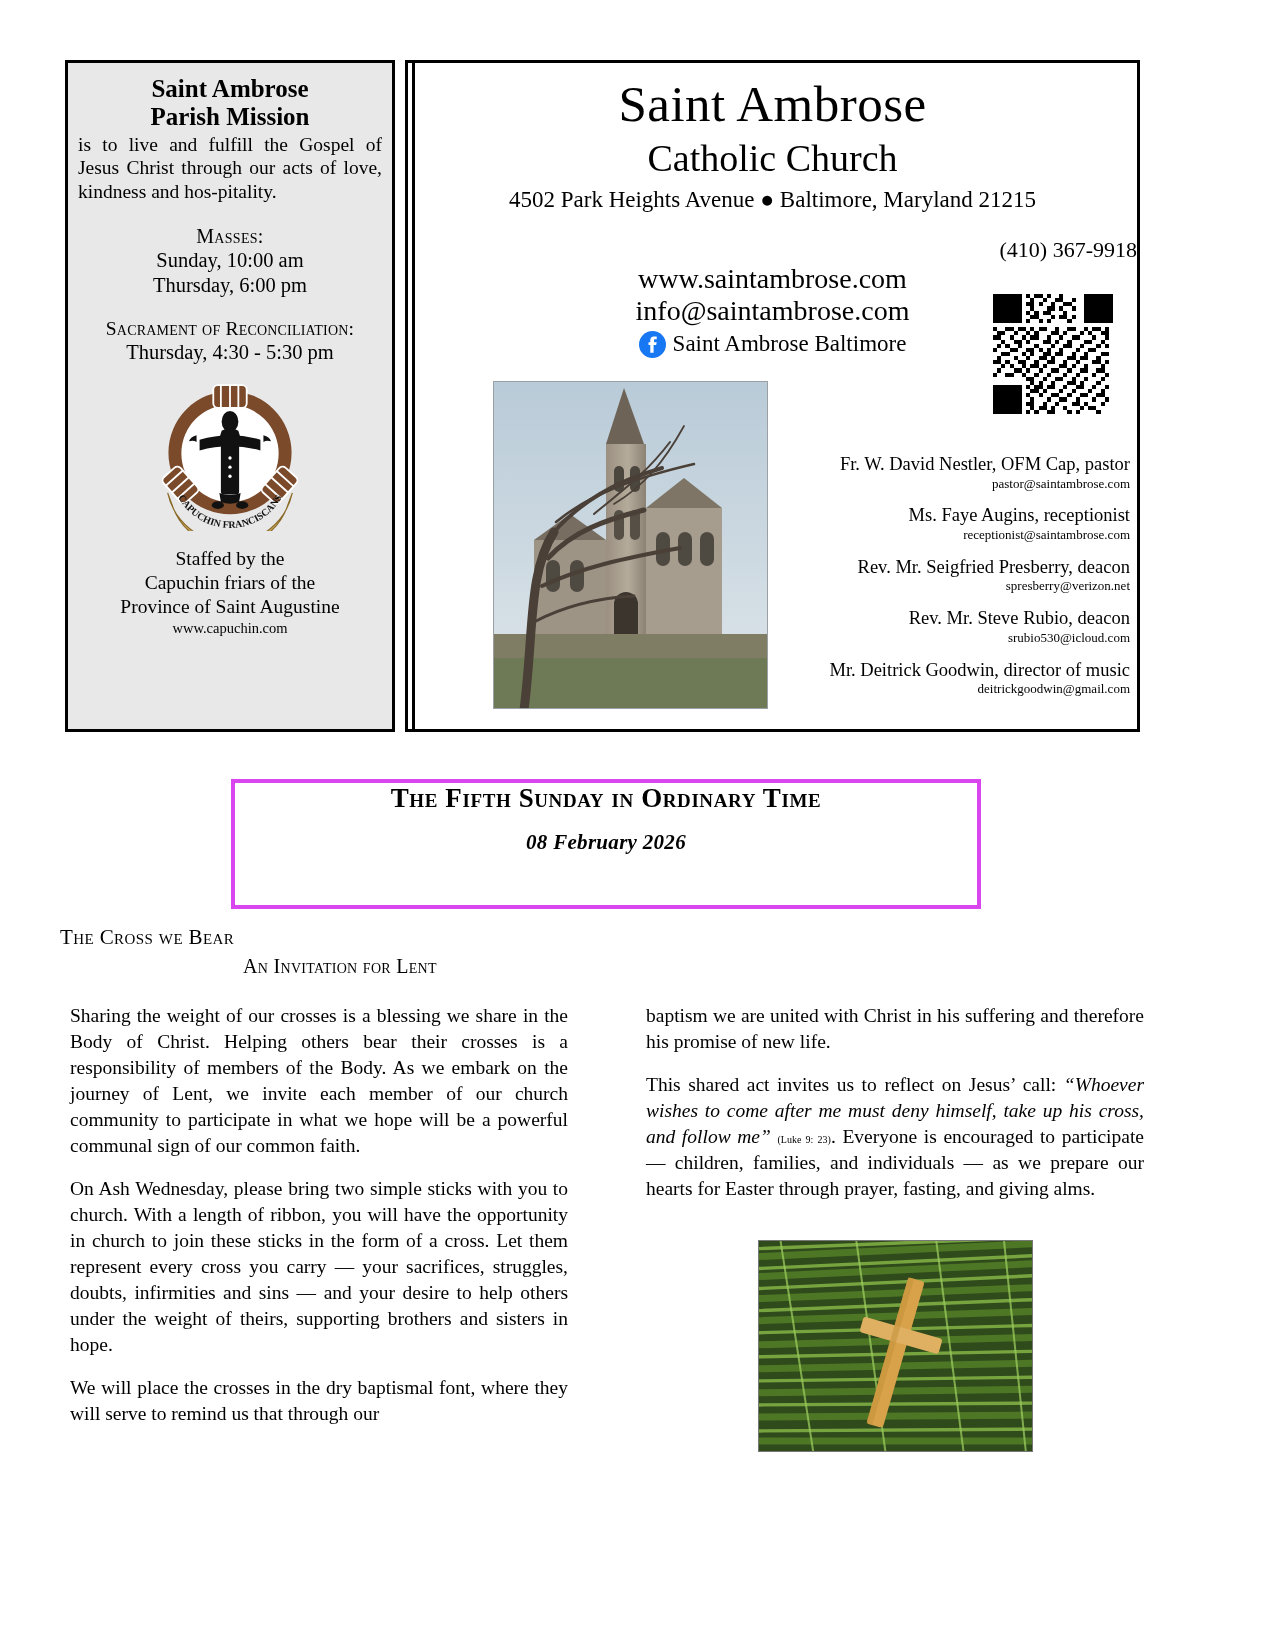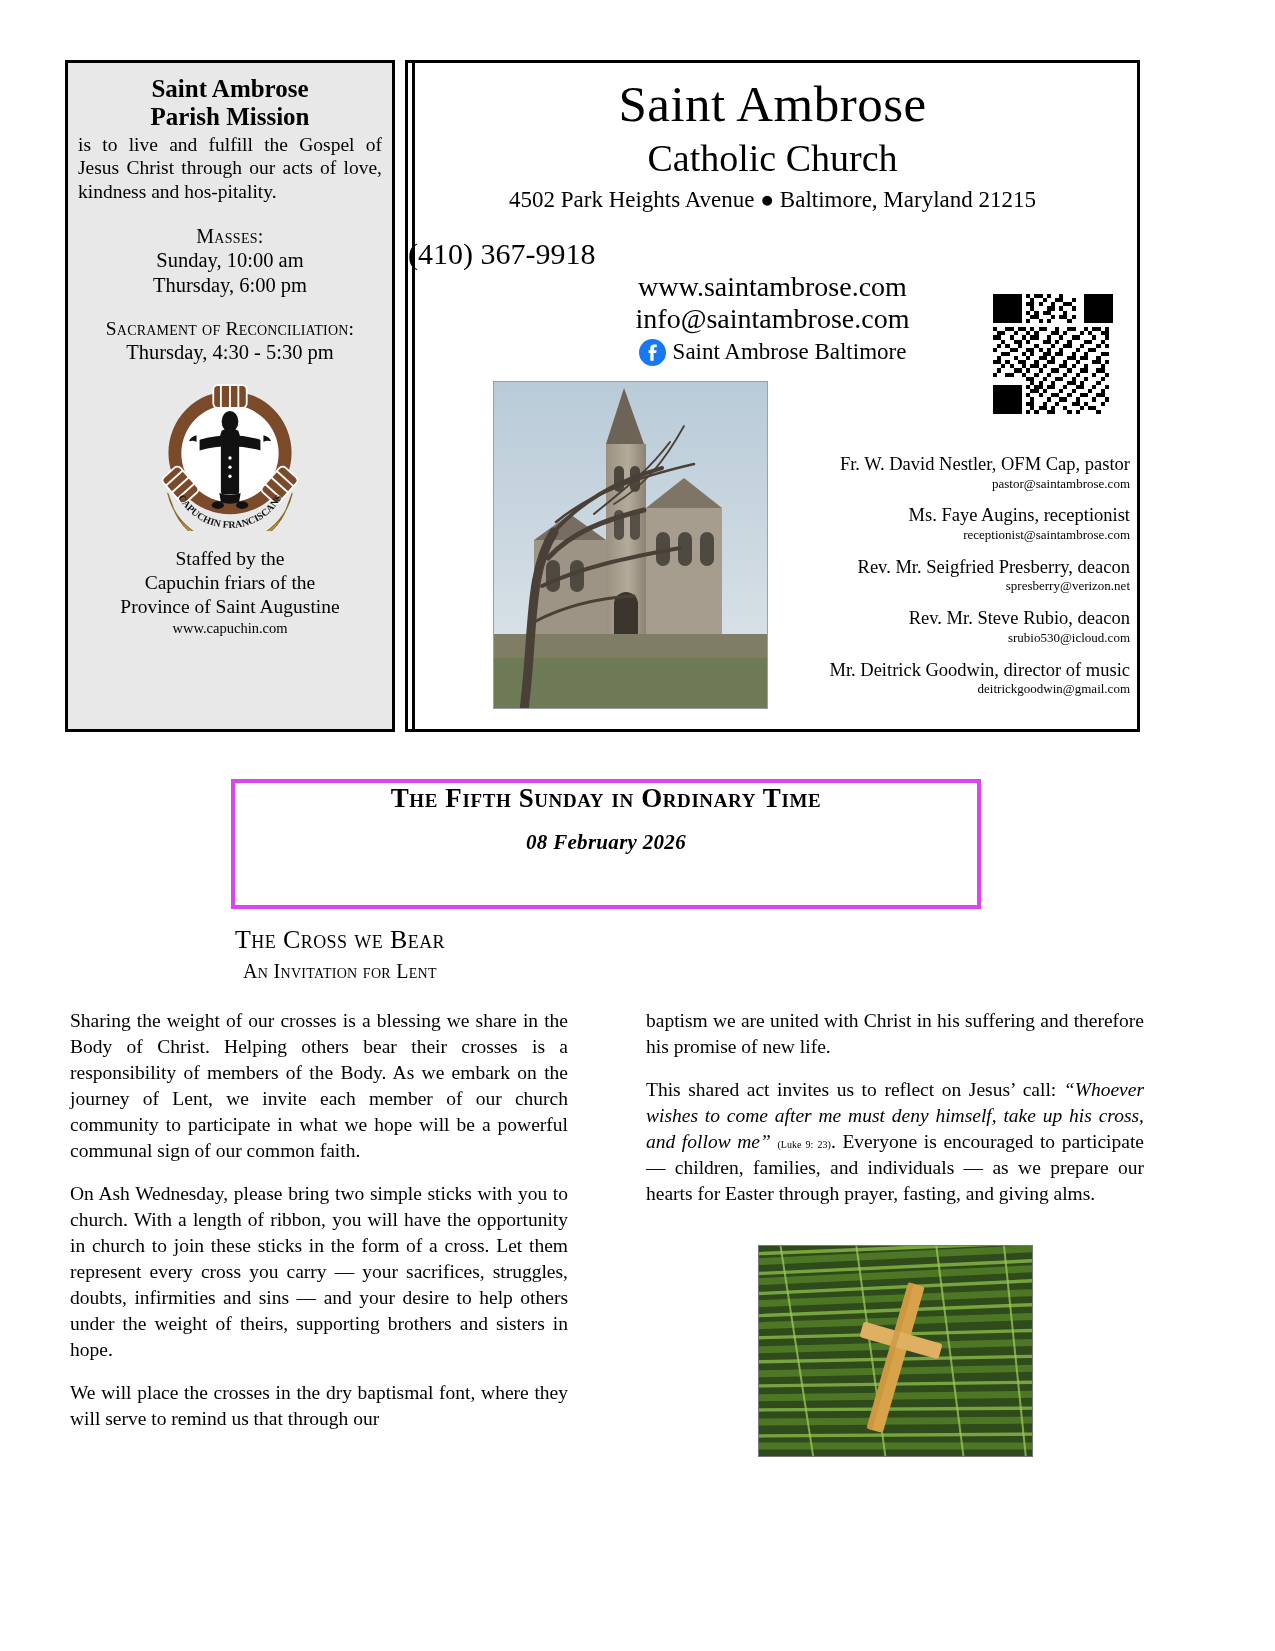--- a/index.html
+++ b/index.html
@@ -45,21 +45,21 @@
     position:absolute; left:340px; top:0; width:735px; height:672px;
     border:3px solid #000; background:#fff;
   }
   .head-box:before {
     content:""; position:absolute; left:4px; top:-3px; bottom:-3px;
     border-left:3px solid #000;
   }
   .church-name { text-align:center; font-size:51px; line-height:1.0; margin-top:16px; letter-spacing:.5px; }
   .church-sub  { text-align:center; font-size:38px; line-height:1.0; margin-top:9px; }
   .church-addr { text-align:center; font-size:23px; margin-top:10px; }
-  .phone { text-align:left; font-size:30px; margin-top:24px; }
+  .phone { text-align:right; font-size:22px; margin-top:24px; }
   .web   { text-align:center; font-size:28px; line-height:1.16; }
   .email { text-align:center; font-size:28px; line-height:1.16; }
   .fb-row { display:flex; justify-content:center; align-items:center; gap:7px; margin-top:3px; }
   .fb-icon { width:27px; height:27px; flex:0 0 auto; }
   .fb-text { font-size:23px; }
 
   
   .photo {
     position:absolute; left:85px; top:318px; width:275px; height:328px;
     border:1px solid #9aa0a4; overflow:hidden; background:#8fa3b4;
@@ -81,21 +81,21 @@
     display:flex; flex-direction:column; align-items:center; justify-content:flex-start;
   }
   .banner-title {
     font-size:27px; font-weight:bold; font-variant:small-caps; letter-spacing:.6px;
   }
   .banner-date { font-size:21px; font-weight:bold; margin-top:16px; letter-spacing:.3px;font-style:italic; }
 
   
   .article { position:absolute; left:70px; top:925px; width:1075px; }
   .art-head1 {
-    font-size:26px; font-variant:small-caps; text-align:center;
+    font-size:21px; font-variant:small-caps; 
     width:560px; margin-left:-10px; letter-spacing:.4px;
   }
   .art-head2 {
     font-size:20px; font-variant:small-caps; text-align:center;
     width:560px; margin-left:-10px; margin-top:5px; letter-spacing:.3px;
   }
 
   .cols { display:flex; gap:78px; margin-top:25px; }
   .col { width:498px; }
   .col p {

